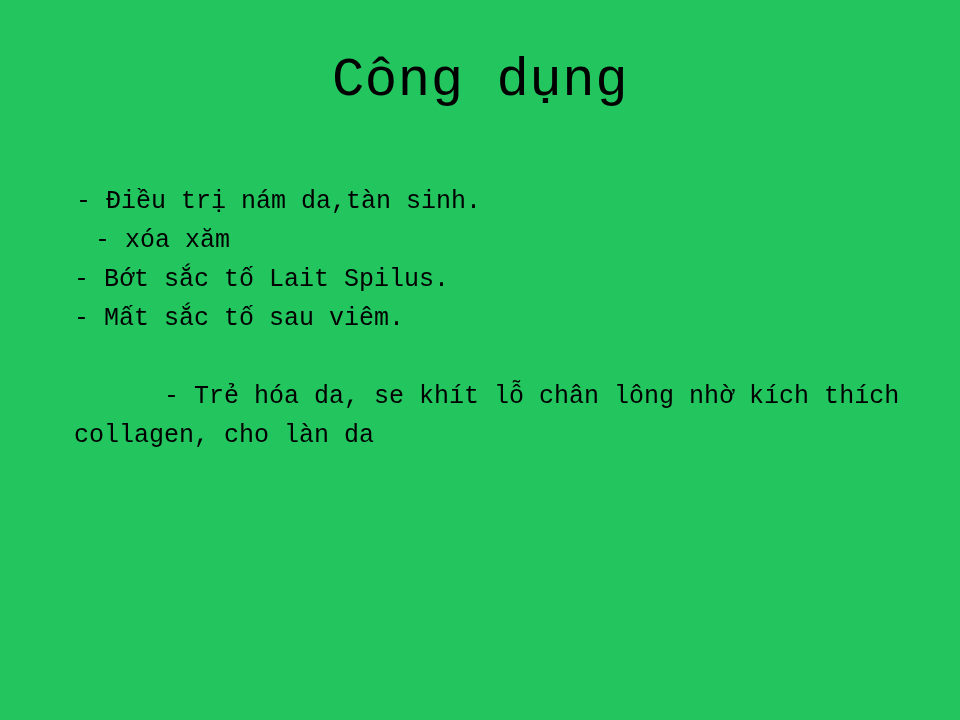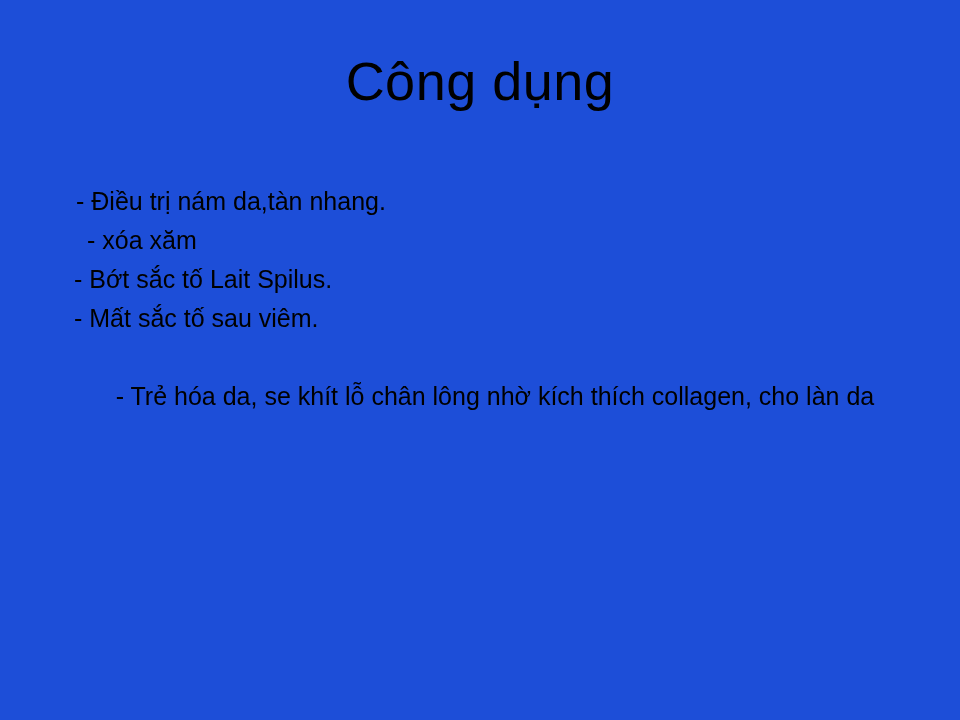--- a/index.html
+++ b/index.html
@@ -11,21 +11,22 @@
     height: 720px;
     background: #ffffff;
     font-family: "Liberation Sans", sans-serif;
     color: #000000;
     overflow: hidden;
   }
   .slide {
     position: relative;
     width: 960px;
     height: 720px;
-    background: #1d4ed8;
+    background: #22c55e;
+    font-family: Liberation Mono, monospace;
   }
   .slide-title {
     position: absolute;
     top: 50px;
     left: 0;
     width: 960px;
     text-align: center;
     font-size: 54px;
     line-height: 1.15;
     font-weight: 400;
@@ -57,21 +58,21 @@
   }
 </style>
 </head>
 <body>
 
 <div class="slide">
 
   <div class="slide-title">Công dụng</div>
 
   <div class="body-block">
-    <div class="body-line indent-1">- Điều trị nám da,tàn nhang.</div>
+    <div class="body-line indent-1">- Điều trị nám da,tàn sinh.</div>
     <div class="body-line indent-3"> - xóa xăm</div>
     <div class="body-line indent-2">- Bớt sắc tố Lait Spilus.</div>
     <div class="body-line indent-2">- Mất sắc tố sau viêm.</div>
     <div class="body-line wrap">
       <span>- Trẻ hóa da, se khít lỗ chân lông nhờ kích thích collagen, cho làn da</span>
     </div>
   </div>
 
 </div>
 

